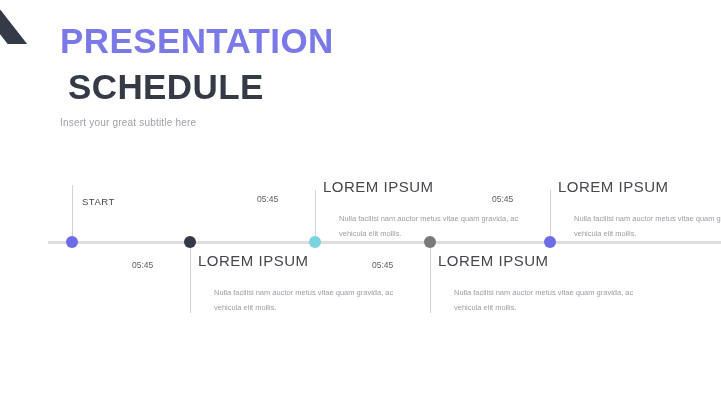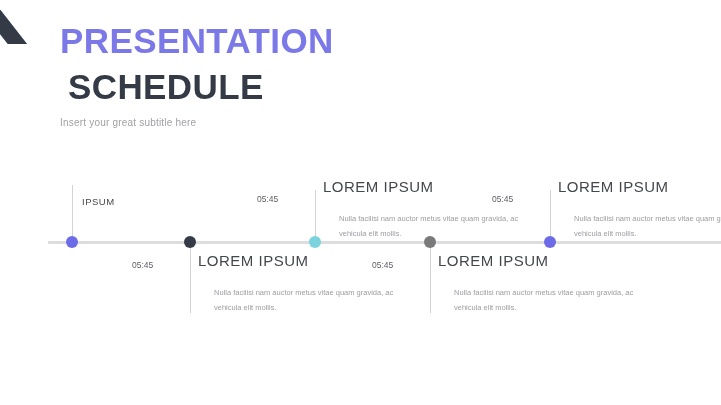--- a/index.html
+++ b/index.html
@@ -175,21 +175,21 @@
     <div class="title-line2" style="color: rgb(52, 58, 70);">SCHEDULE</div>
     <div class="subtitle" style="color: rgb(160, 160, 166);">Insert  your great subtitle here</div>
   </div>
 
   <div class="timeline">
     <div class="axis" style="background: rgb(221, 221, 224);"></div>
     <div id="nodes-host">
         <div class="node" style="left: 72px;">
           <div class="dot" style="background: rgb(108, 108, 232);"></div>
           <div class="connector conn-up-short"></div>
-          <div class="start-label">IPSUM</div>
+          <div class="start-label">START</div>
         </div>
         <div class="node" style="left: 190px;">
           <div class="dot" style="background: rgb(52, 58, 70);"></div>
           <div class="connector conn-down"></div>
           <div class="time time-down">05:45</div>
           <div class="block block-down">
             <div class="blk-head">LOREM IPSUM</div>
             <div class="blk-body">Nulla facilisi nam auctor metus vitae quam gravida, ac vehicula elit mollis.</div>
           </div>
         </div>

